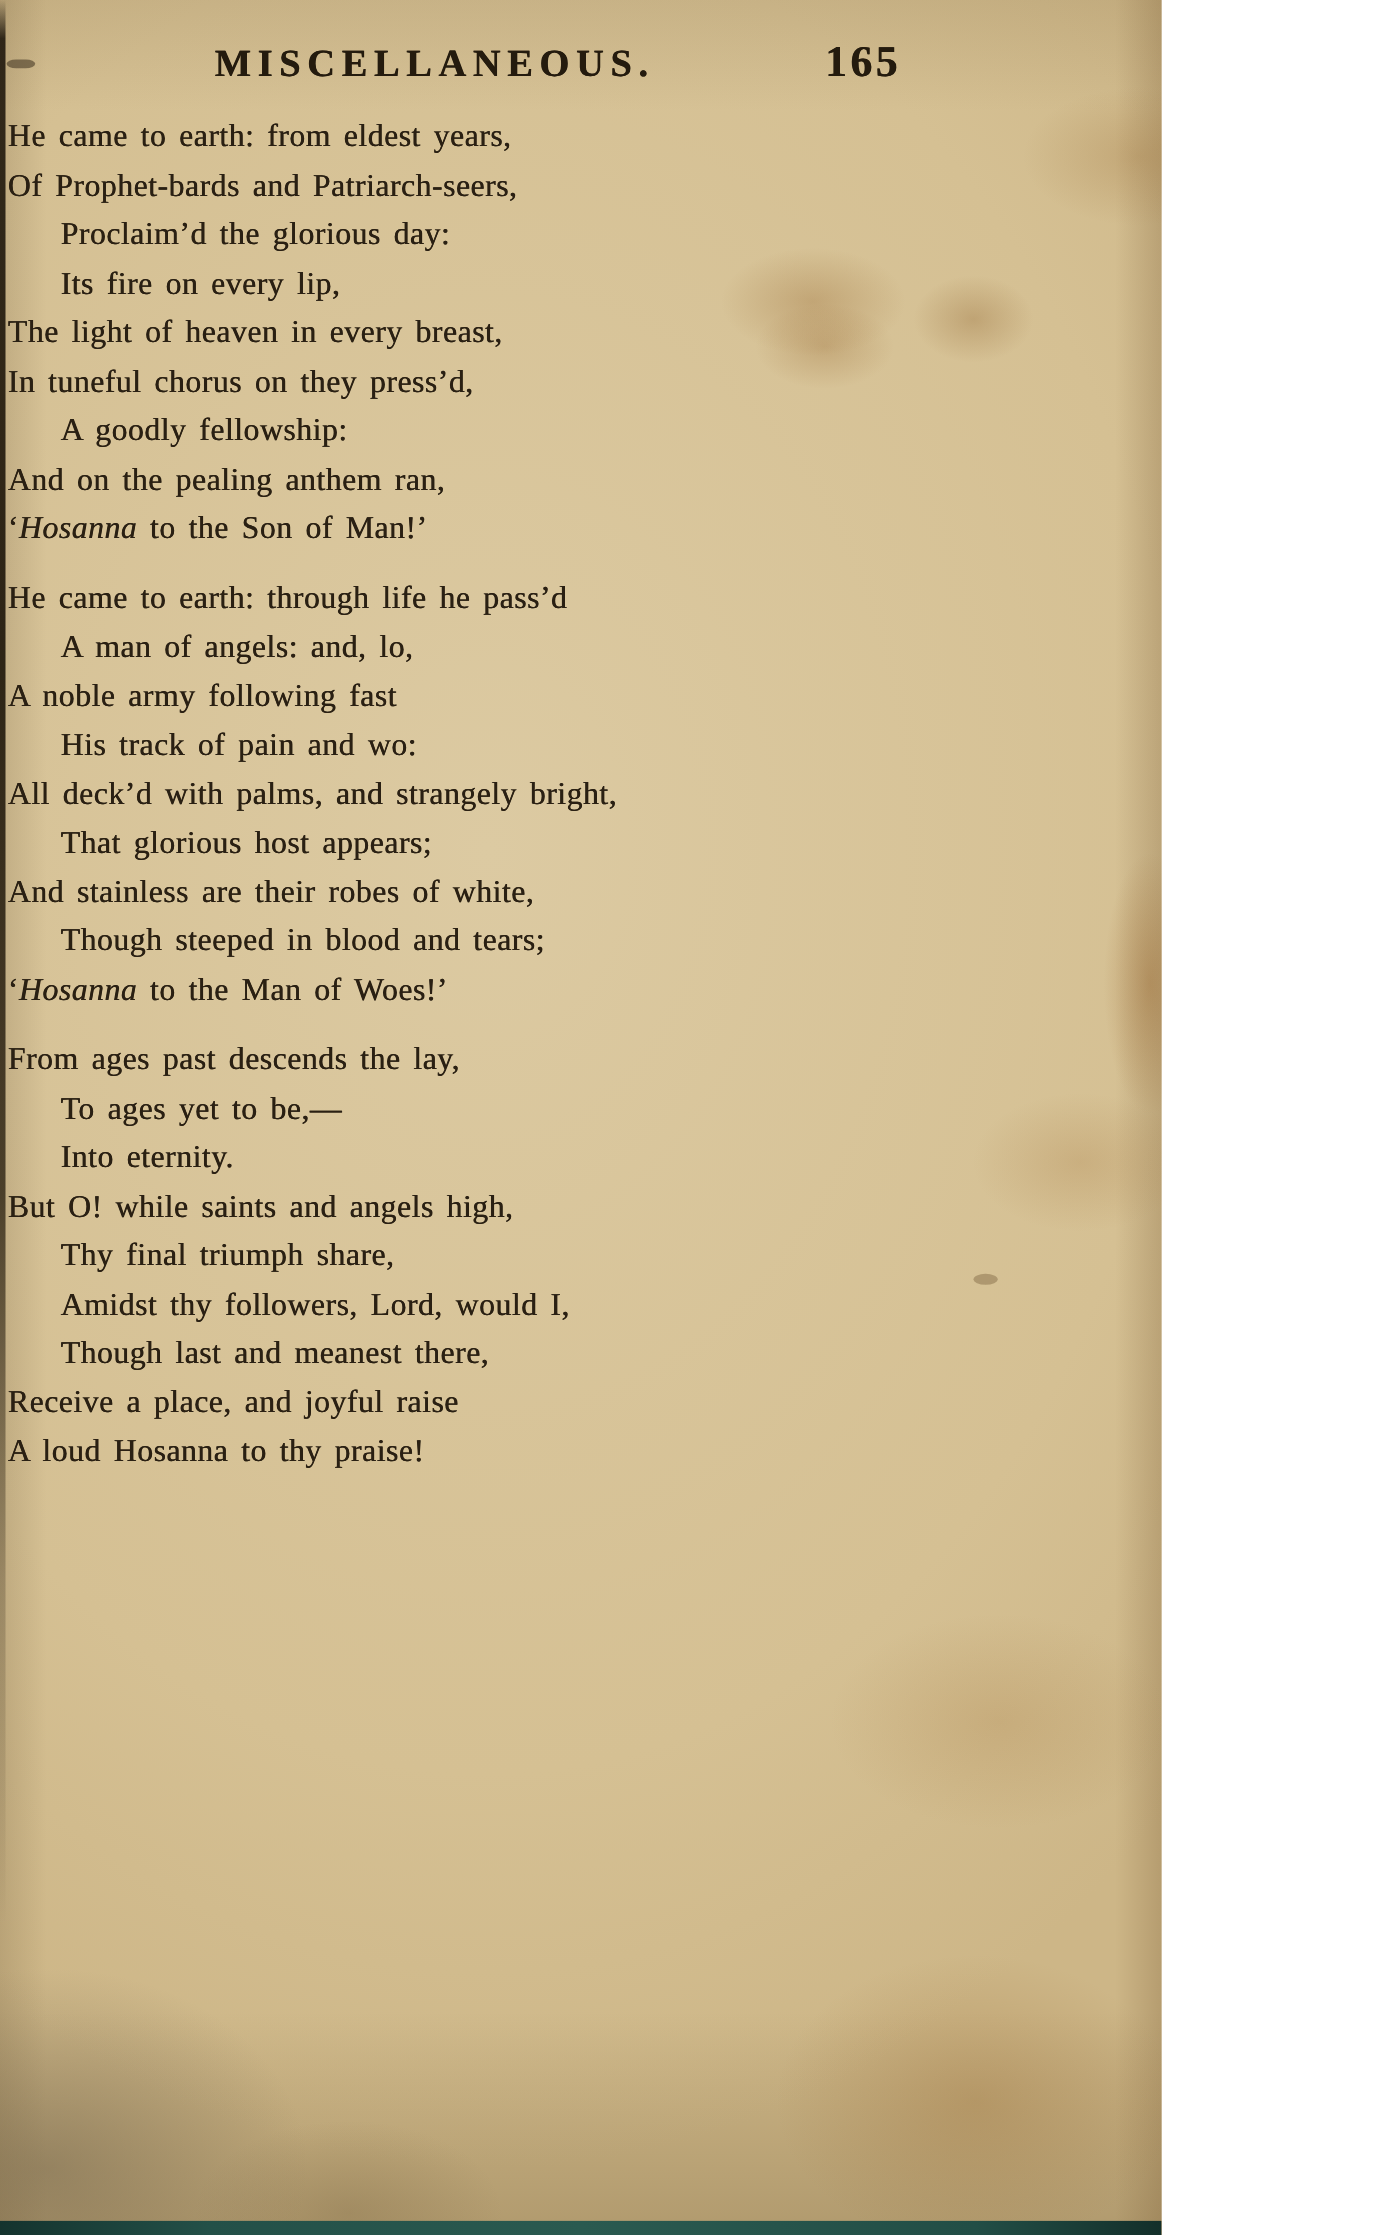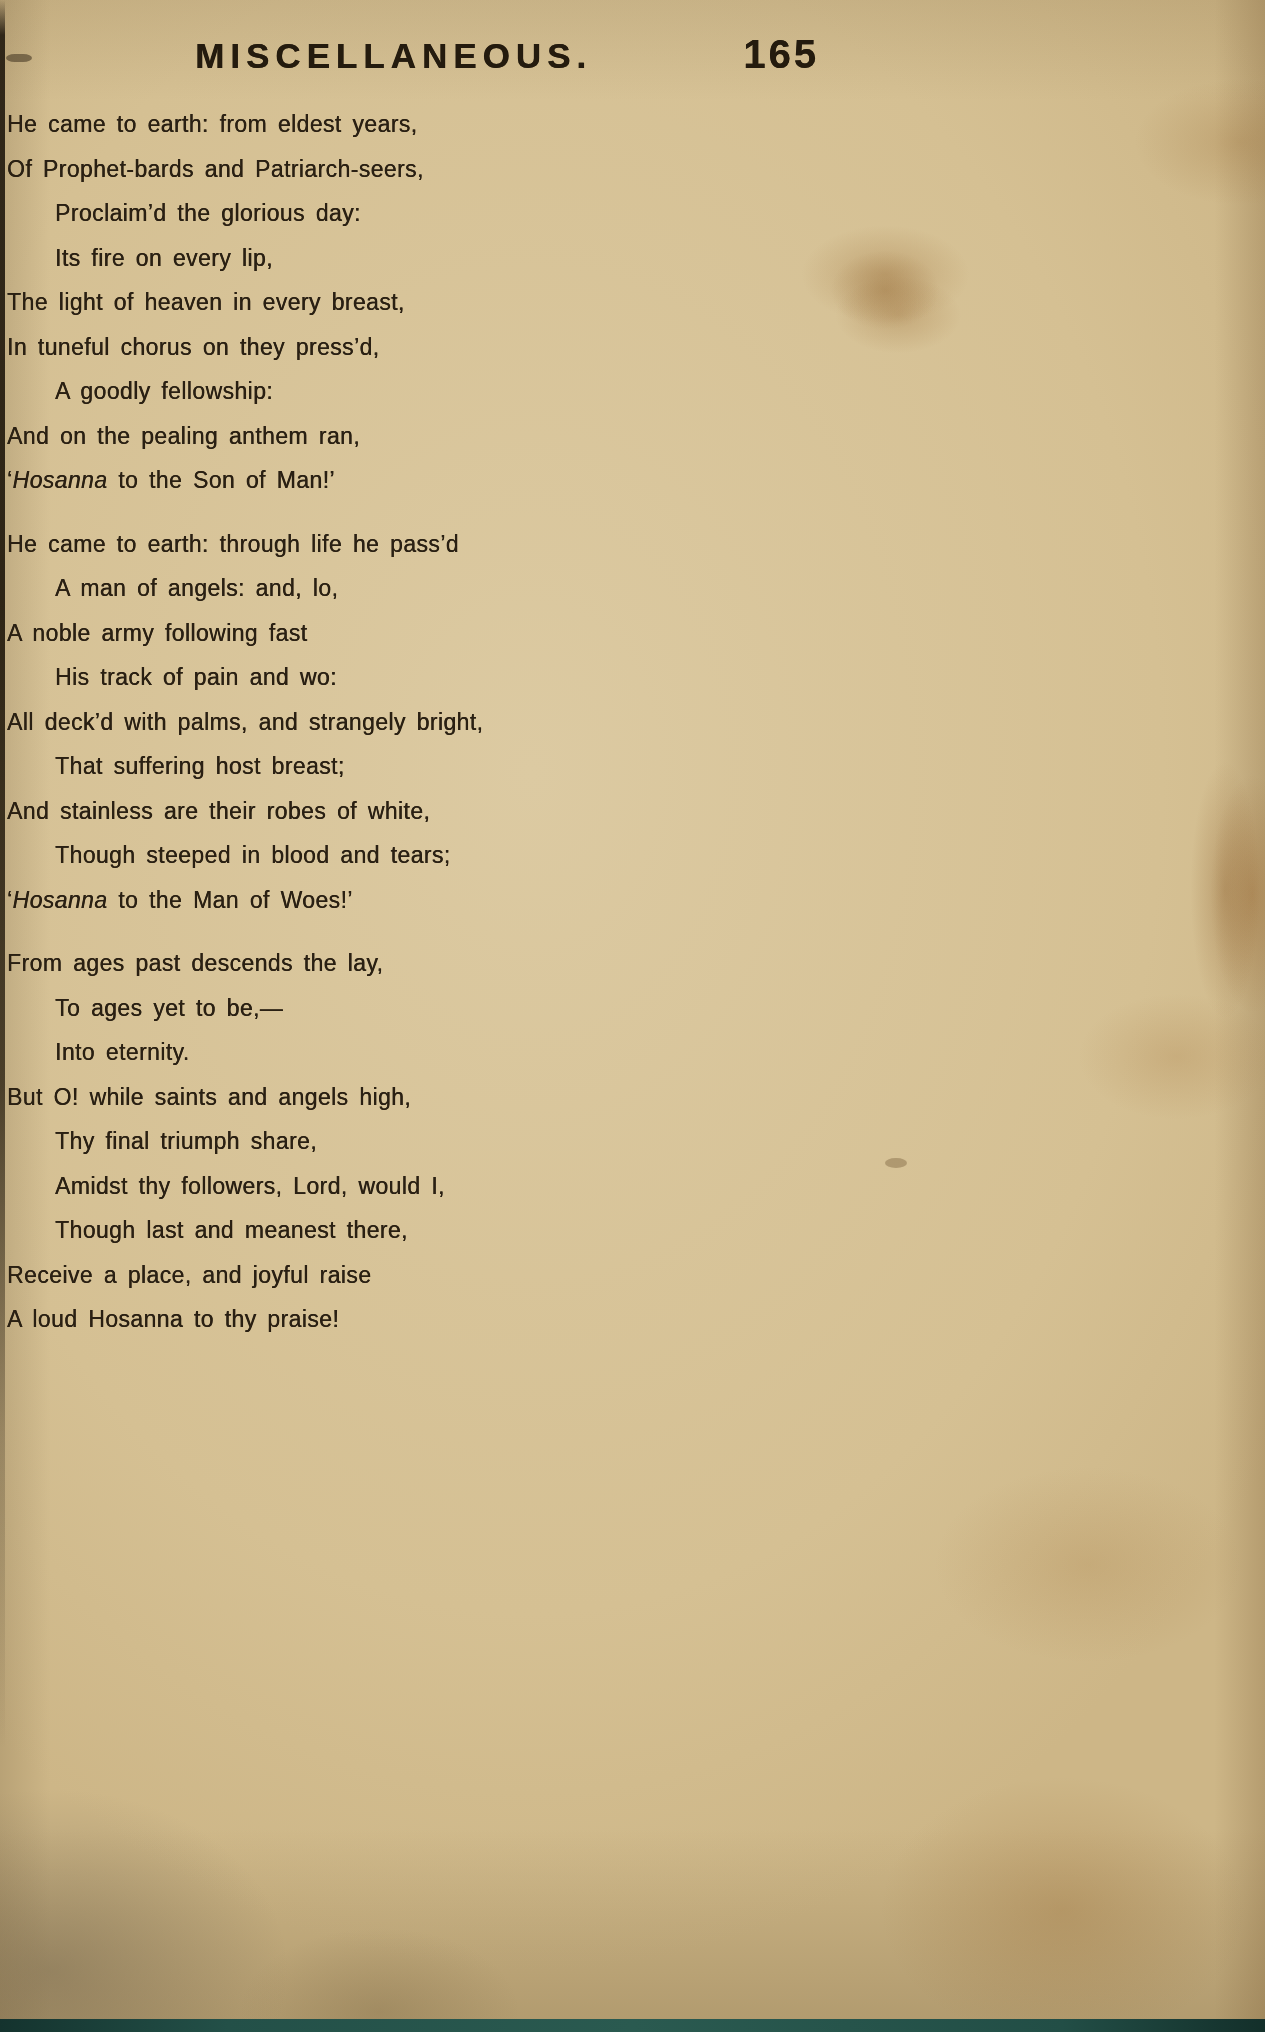--- a/index.html
+++ b/index.html
@@ -1,20 +1,20 @@
 <!DOCTYPE html>
 <html><head>
 <meta charset="utf-8">
 <style>
   html,body{margin:0;padding:0;}
   .page{
     position:relative;
-    width:1265px;height:2032px;
+    width:1056px;height:2032px;
     overflow:hidden;
-    font-family:Liberation Sans, sans-serif;
+    font-family:Liberation Serif, serif;
     color:#2a2013;
     background:
       radial-gradient(ellipse 120px 70px at 70% 13.5%, rgba(146,98,42,0.30), transparent 70%),
       radial-gradient(ellipse 90px 55px at 71% 15.5%, rgba(146,98,42,0.28), transparent 70%),
       radial-gradient(ellipse 60px 170px at 99% 44%, rgba(150,100,45,0.40), transparent 70%),
       radial-gradient(ellipse 140px 90px at 93% 52%, rgba(160,112,55,0.22), transparent 70%),
       radial-gradient(ellipse 220px 140px at 86% 77%, rgba(158,112,55,0.20), transparent 70%),
       radial-gradient(ellipse 260px 190px at 84% 94%, rgba(150,105,50,0.30), transparent 70%),
       radial-gradient(ellipse 340px 260px at 4% 97%, rgba(105,92,70,0.45), transparent 70%),
       radial-gradient(ellipse 200px 120px at 30% 99%, rgba(120,100,65,0.30), transparent 70%),
@@ -50,21 +50,21 @@
   }
   .page-header .pagenum{
     font-size:40px;font-weight:bold;letter-spacing:3px;
     color:#241b0e;text-shadow:0.3px 0 currentColor;
   }
 
   .poem{position:absolute;top:102px;left:7px;}
   .stanza{margin-bottom:19px;}
   .line{
     white-space:nowrap;
-    font-size:23px;line-height:44.5px;
+    font-size:29px;line-height:44.5px;
     letter-spacing:0.4px;word-spacing:4px;
     text-shadow:0.35px 0 currentColor;
   }
   .line.indent{padding-left:48px;}
   .ital{font-style:italic;}
 </style>
 </head>
 <body>
 
 <div class="page">
@@ -93,21 +93,21 @@
       <div class="line">And on the pealing anthem ran,</div>
       <div class="line"><span>‘</span><span class="ital">Hosanna</span><span> to the Son of Man!’</span></div>
     </div>
 
     <div class="stanza">
       <div class="line">He came to earth: through life he pass’d</div>
       <div class="line indent">A man of angels: and, lo,</div>
       <div class="line">A noble army following fast</div>
       <div class="line indent">His track of pain and wo:</div>
       <div class="line">All deck’d with palms, and strangely bright,</div>
-      <div class="line indent">That suffering host breast;</div>
+      <div class="line indent">That glorious host appears;</div>
       <div class="line">And stainless are their robes of white,</div>
       <div class="line indent">Though steeped in blood and tears;</div>
       <div class="line"><span>‘</span><span class="ital">Hosanna</span><span> to the Man of Woes!’</span></div>
     </div>
 
     <div class="stanza">
       <div class="line">From ages past descends the lay,</div>
       <div class="line indent">To ages yet to be,—</div>
       <div class="line indent">Into eternity.</div>
       <div class="line">But O! while saints and angels high,</div>

